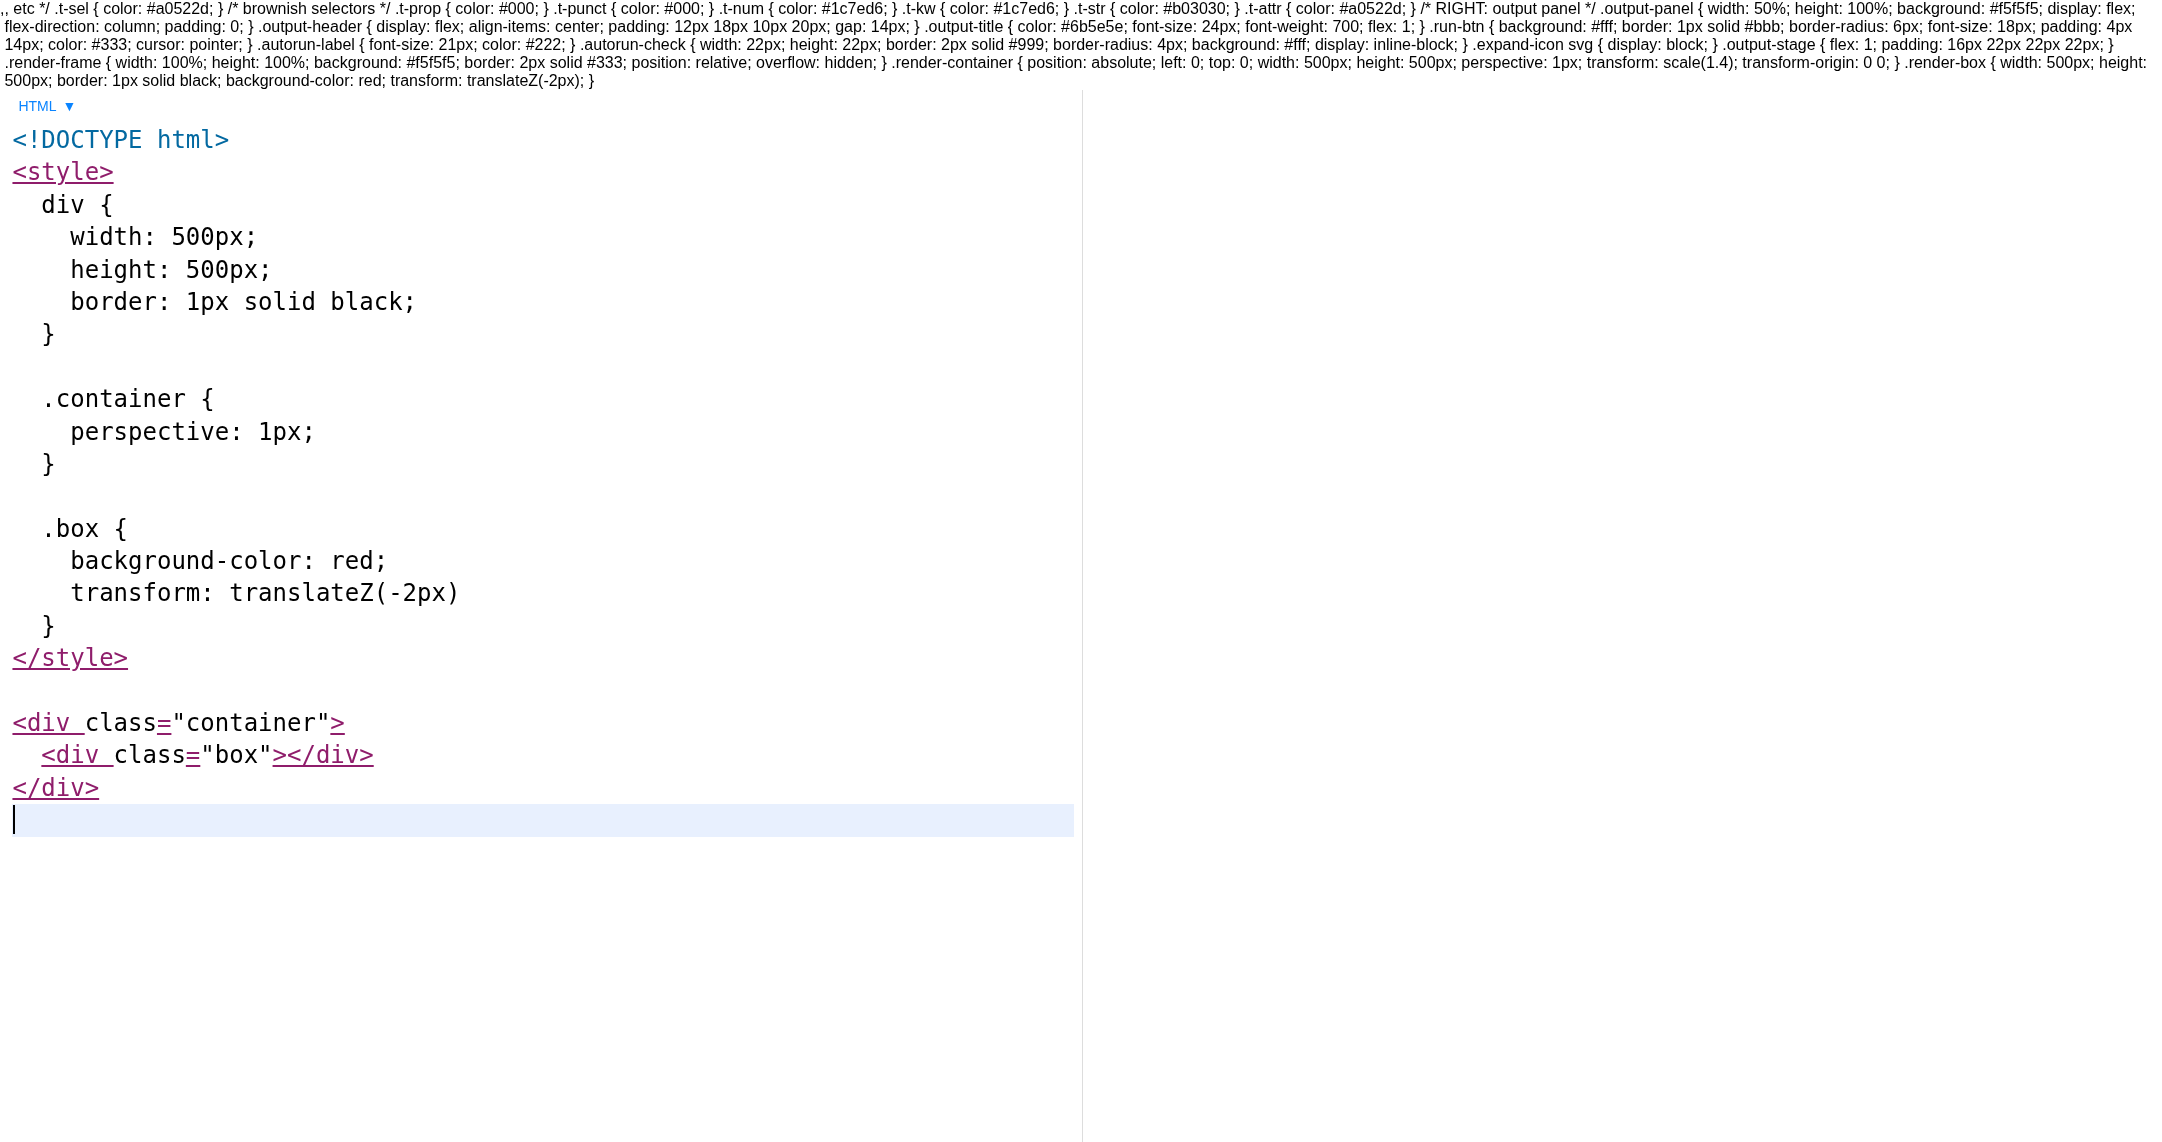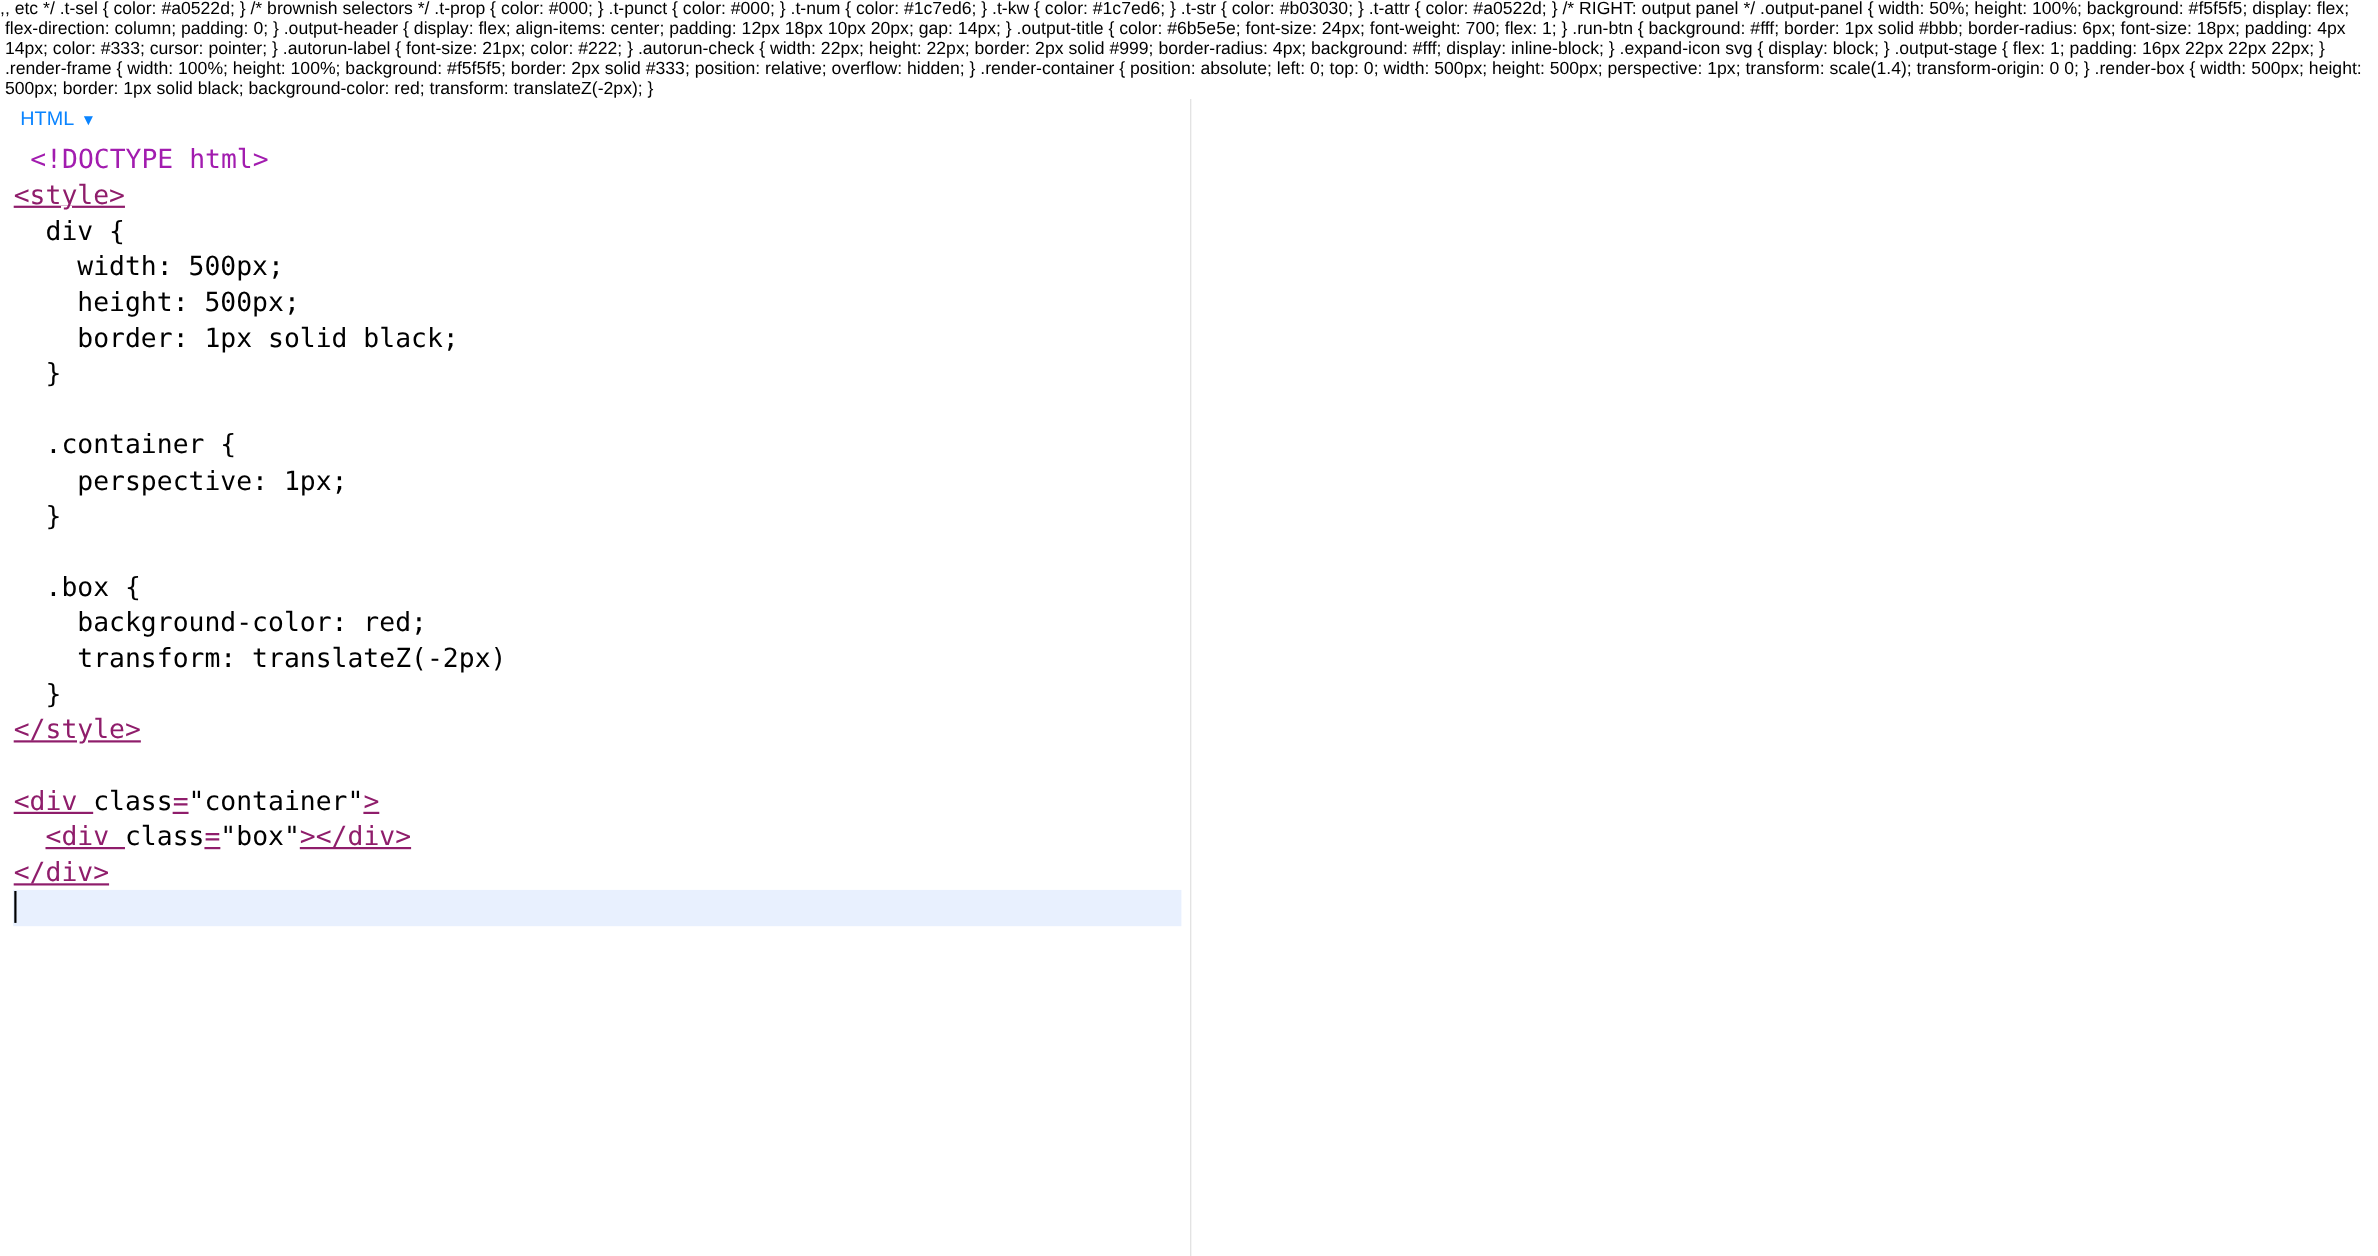--- a/index.html
+++ b/index.html
@@ -16,21 +16,21 @@
     border-right: 1px solid #ddd;
   }
   .editor-tabs {
     display: flex;
     align-items: center;
     padding: 8px 14px 4px 14px;
     gap: 6px;
   }
   .tab-label {
     color: #0a84ff;
-    font-size: 18px;
+    font-size: 14px;
     font-weight: 400;
     cursor: pointer;
   }
   .tab-caret {
     color: #0a84ff;
     font-size: 14px;
     line-height: 1;
   }
   .code-area {
     flex: 1;
@@ -48,21 +48,21 @@
   }
   .caret-blink {
     display: inline-block;
     width: 2px;
     height: 1.2em;
     background: #000;
     vertical-align: text-bottom;
     margin-left: 1px;
   }
   
-  .t-doctype { color: #a21caf; margin-left: 15px; }
+  .t-doctype { color: #0369a1; }
   .t-tag     { color: #8f1d6b; text-decoration: underline; }      </style></head><body>, <div>, etc */
   .t-sel     { color: #a0522d; }      /* brownish selectors */
   .t-prop    { color: #000; }
   .t-punct   { color: #000; }
   .t-num     { color: #1c7ed6; }
   .t-kw      { color: #1c7ed6; }
   .t-str     { color: #b03030; }
   .t-attr    { color: #a0522d; }
 
   /* RIGHT: output panel */

